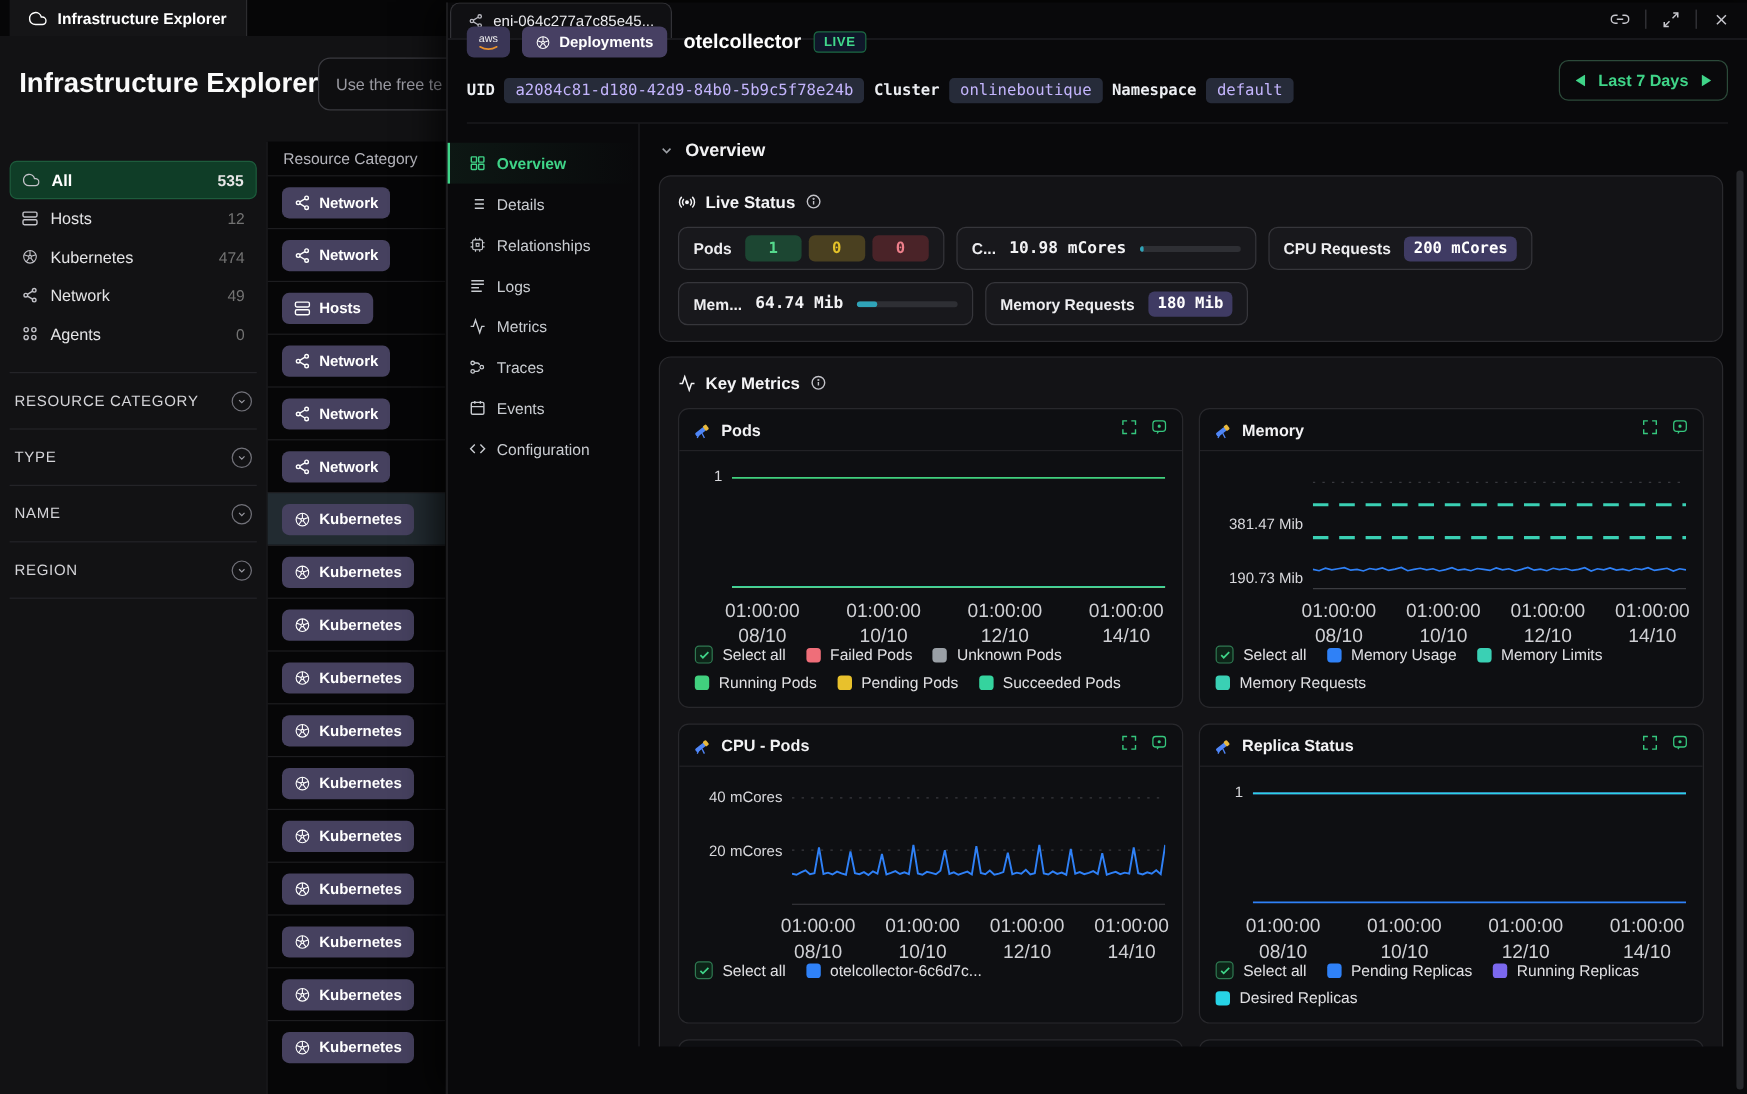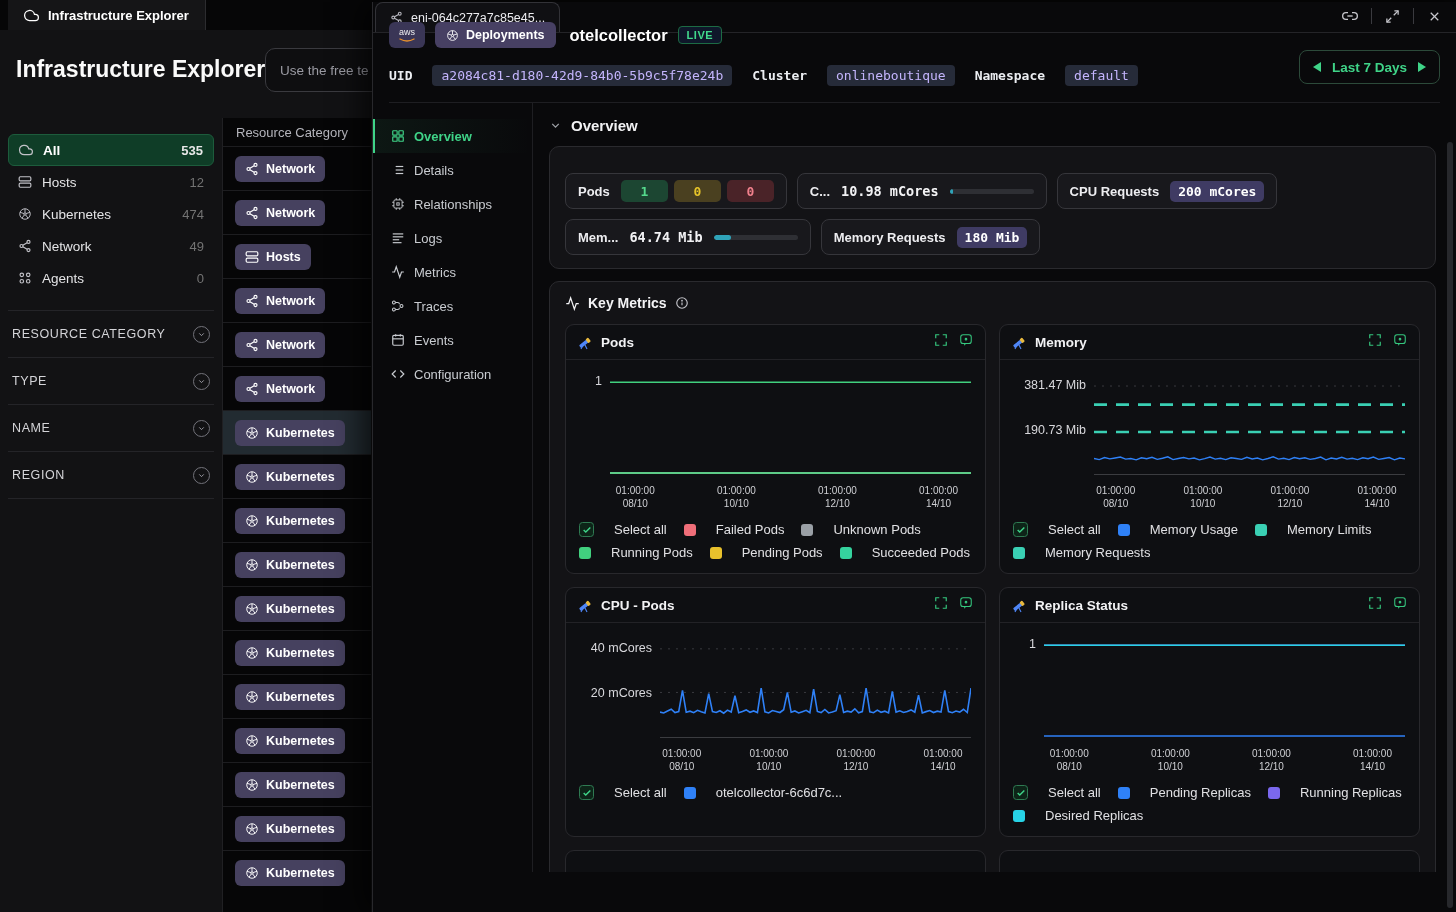--- a/index.html
+++ b/index.html
@@ -43,21 +43,21 @@
   .tab-underline { position:absolute; left:0; right:0; top:30px; height:1px; background:#242428; }
 
   .drawer-head { padding:20px 16px 0 16px; position:relative; }
   .dh-row1 { display:flex; align-items:center; gap:10px; }
   .aws-badge { width:36px; height:26px; background:#3a3656; border-radius:6px; display:flex; align-items:center; justify-content:center; flex-direction:column; }
   .aws-badge .aws-t { font-size:9px; font-weight:400; color:#efefef; line-height:1; }
   .aws-badge .aws-s { width:16px; height:4px; margin-top:1px; }
   .kind-badge { height:26px; background:#474063; border-radius:6px; padding:0 11px; display:flex; align-items:center; gap:7px; font-size:12.5px; font-weight:700; color:#fff; }
   .res-title { font-size:16.5px; font-weight:700; color:#fff; margin-left:4px; }
   .live { background:#0f172a; border:1px solid #1c6b44; color:#41d98c; font-size:11px; font-weight:700; letter-spacing:.5px; padding:2px 8px; border-radius:4px; }
-  .dh-row2 { margin-top:17px; display:flex; align-items:center; gap:20px; font-family:"DejaVu Sans Mono",monospace; font-size:13px; }
+  .dh-row2 { margin-top:17px; display:flex; align-items:center; gap:8px; font-family:"DejaVu Sans Mono",monospace; font-size:13px; }
   .mono-label { font-weight:700; color:#eceef2; }
   .mono-badge { background:#262b39; color:#c4b5fd; padding:3px 9px; border-radius:4px; }
   .range-btn { position:absolute; right:16px; top:48px; height:34px; border:1px solid #2c4a3a; border-radius:8px; background:transparent; padding:0 13px; display:flex; align-items:center; gap:11px; color:#3fd488; font-size:13.5px; font-weight:600; font-family:"Liberation Sans",sans-serif; }
   .head-divider { margin-top:16px; border-bottom:1px solid #1e1e22; }
 
   .drawer-body { display:flex; height:769px; }
   .subnav { width:159px; padding-top:16px; flex:none; }
   .nav-item { height:34px; display:flex; align-items:center; gap:9px; padding:0 16px; font-size:13px; color:#c9ccd1; border-left:2px solid transparent; cursor:default; }
   .nav-item.active { color:#3fd488; border-left-color:#3fd488; background:linear-gradient(90deg, rgba(63,212,136,.07), transparent); font-weight:600; }
   .vdiv { width:1px; background:#1e1e22; flex:none; }
@@ -84,23 +84,23 @@
   .chart-card { background:#0e0f12; border:1px solid #28282c; border-radius:9px; overflow:hidden; }
   .cc-head { height:35px; padding:0 12px; display:flex; align-items:center; gap:8px; border-bottom:1px solid #222226; }
   .cc-title { font-size:13.5px; font-weight:700; color:#f2f2f4; }
   .cc-actions { margin-left:auto; display:flex; align-items:center; gap:11px; color:#35c77e; }
   .cc-body { display:flex; padding:12px 14px 0 10px; }
   .ycol { position:relative; flex:none; }
   .ylab { position:absolute; right:8px; transform:translateY(-50%); font-size:12.5px; color:#d8d8dc; white-space:nowrap; }
   .plot { flex:1; position:relative; height:104px; }
   .plot svg { position:absolute; inset:0; width:100%; height:100%; display:block; }
   .xaxis { height:44px; position:relative; margin-right:14px; }
-  .xlab { position:absolute; top:8px; transform:translateX(-50%); text-align:center; font-size:10px; color:#cfd0d4; line-height:1.3; white-space:nowrap; }
+  .xlab { position:absolute; top:8px; transform:translateX(-50%); text-align:center; font-size:16px; color:#cfd0d4; line-height:1.3; white-space:nowrap; }
   .legend { padding:2px 13px 13px; display:flex; flex-wrap:wrap; column-gap:17px; row-gap:8px; align-items:center; font-size:13px; color:#e0e0e3; }
-  .leg-item { display:flex; align-items:center; gap:20px; cursor:default; }
+  .leg-item { display:flex; align-items:center; gap:8px; cursor:default; }
   .swatch { width:12px; height:12px; border-radius:3px; flex:none; }
   .checkbox { width:15px; height:15px; border-radius:3.5px; border:1px solid #2f7a52; background:#0d2418; display:flex; align-items:center; justify-content:center; flex:none; }
   .stub-row { display:grid; grid-template-columns:1fr 1fr; gap:13px; margin-top:13px; }
   .stub { height:40px; background:#0e0f12; border:1px solid #28282c; border-radius:9px; }
 
   .sb-track { position:absolute; right:3px; top:140px; bottom:4px; width:6px; }
   .sb-thumb { width:6px; height:100%; border-radius:3px; background:#27282c; }
 </style>
 </head>
 <body>
@@ -656,20 +656,35 @@
     <div class="vdiv"></div>
     <div class="content">
       <div class="section-head">
         <svg width="13" height="13" viewBox="0 0 24 24" fill="none" stroke="currentColor" stroke-width="2.4">
             <polyline points="6 9 12 15 18 9"></polyline>
           </svg>
         <span>Overview</span>
       </div>
 
       <div class="panel">
+        <div class="panel-title">
+          <svg width="15" height="15" viewBox="0 0 24 24" fill="none" stroke="currentColor" stroke-width="2">
+              <circle cx="12" cy="12" r="1.6" fill="currentColor"></circle>
+              <path d="M16.24 7.76a6 6 0 0 1 0 8.49"></path>
+              <path d="M7.76 16.25a6 6 0 0 1 0-8.49"></path>
+              <path d="M19.07 4.93a10 10 0 0 1 0 14.14"></path>
+              <path d="M4.93 19.07a10 10 0 0 1 0-14.14"></path>
+            </svg>
+          <span>Live Status</span>
+          <svg class="info" width="14" height="14" viewBox="0 0 24 24" fill="none" stroke="currentColor" stroke-width="2">
+              <circle cx="12" cy="12" r="9"></circle>
+              <line x1="12" y1="11" x2="12" y2="16"></line>
+              <circle cx="12" cy="8" r="0.6" fill="currentColor"></circle>
+            </svg>
+        </div>
         <div class="chips" id="chips">
             <div class="chip">
               <span class="chip-label">Pods</span>
               <span style="display: flex; gap: 6px;">
                 <span class="pill green">1</span>
                 <span class="pill yellow">0</span>
                 <span class="pill red">0</span>
               </span>
             </div>
             <div class="chip">
@@ -821,21 +836,21 @@
                       <polyline points="3 15 3 21 9 21"></polyline>
                     </svg></span>
                   <span><svg width="14" height="14" viewBox="0 0 24 24" fill="none" stroke="currentColor" stroke-width="1.8">
                       <rect x="3" y="3" width="18" height="15" rx="4"></rect>
                       <path d="M9 21l2-3"></path>
                       <circle cx="12" cy="10.5" r="1.4" fill="currentColor"></circle>
                     </svg></span>
                 </span>
               </div>
               <div class="cc-body">
-                <div class="ycol" style="width: 84px;">
+                <div class="ycol" style="width: 84px; margin-top: 36px;">
                   <div class="ylab" style="top: 13.286px;">381.47 Mib</div>
                   <div class="ylab" style="top: 57.6442px;">190.73 Mib</div>
                 </div>
                 <div class="plot">
                   <svg viewBox="0 0 1000 106" preserveAspectRatio="none">
                     <path d="M0,14.286046511627902 L1000,14.286046511627902" fill="none" stroke="#55565c" stroke-width="1" vector-effect="non-scaling-stroke" stroke-dasharray="2 6" opacity="0.6"></path>
                     <path d="M0,104.5 L1000,104.5" fill="none" stroke="#3c3d42" stroke-width="1" vector-effect="non-scaling-stroke"></path>
                     <path d="M0,33.23 L1000,33.23" fill="none" stroke="#3ad0b4" stroke-width="2.6" vector-effect="non-scaling-stroke" stroke-dasharray="13 9"></path>
                     <path d="M0,61.14 L1000,61.14" fill="none" stroke="#3ad0b4" stroke-width="2.6" vector-effect="non-scaling-stroke" stroke-dasharray="13 9"></path>
                     <path d="M0.0,88.12 L16.9,89.28 L33.9,87.19 L50.8,88.58 L67.8,87.65 L84.7,86.72 L101.7,88.81 L118.6,88.12 L135.6,89.51 L152.5,87.42 L169.5,88.35 L186.4,86.95 L203.4,89.05 L220.3,87.88 L237.3,86.49 L254.2,89.28 L271.2,88.12 L288.1,87.19 L305.1,88.58 L322.0,87.65 L339.0,89.51 L355.9,88.35 L372.9,86.72 L389.8,88.81 L406.8,87.88 L423.7,89.28 L440.7,87.42 L457.6,88.12 L474.6,89.05 L491.5,86.95 L508.5,88.58 L525.4,87.65 L542.4,89.51 L559.3,88.12 L576.3,86.49 L593.2,88.81 L610.2,87.88 L627.1,89.28 L644.1,87.19 L661.0,88.35 L678.0,87.42 L694.9,89.05 L711.9,88.12 L728.8,86.72 L745.8,89.51 L762.7,87.65 L779.7,88.58 L796.6,86.95 L813.6,88.81 L830.5,87.88 L847.5,89.28 L864.4,87.42 L881.4,88.35 L898.3,86.72 L915.3,89.05 L932.2,88.12 L949.2,87.19 L966.1,89.51 L983.1,87.65 L1000.0,88.58" fill="none" stroke="#2f81f7" stroke-width="1.4" vector-effect="non-scaling-stroke"></path>

